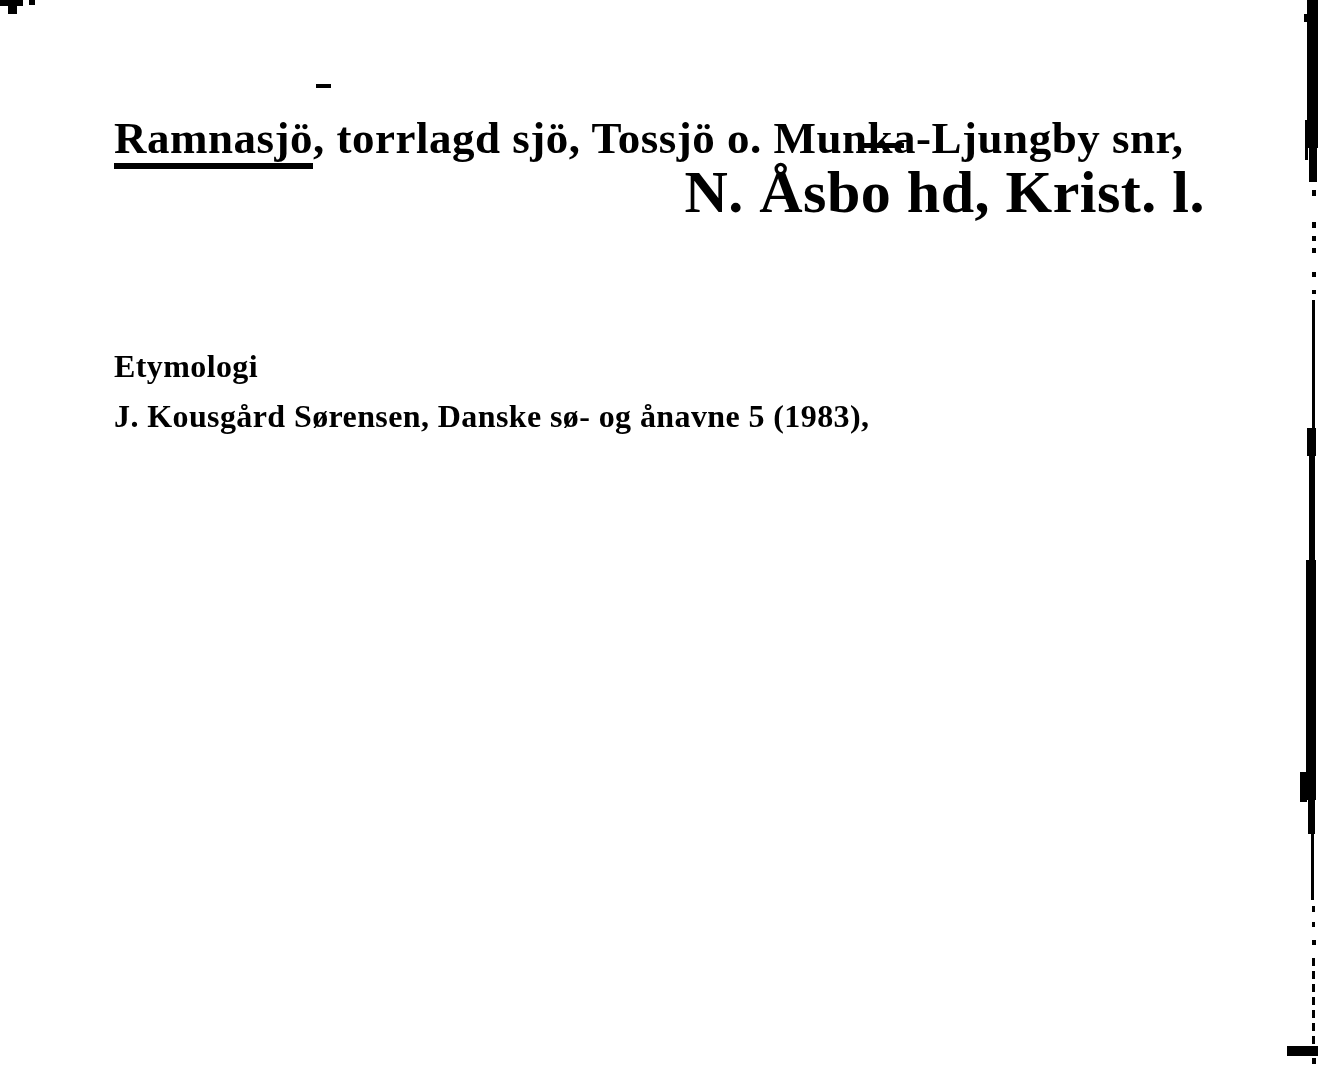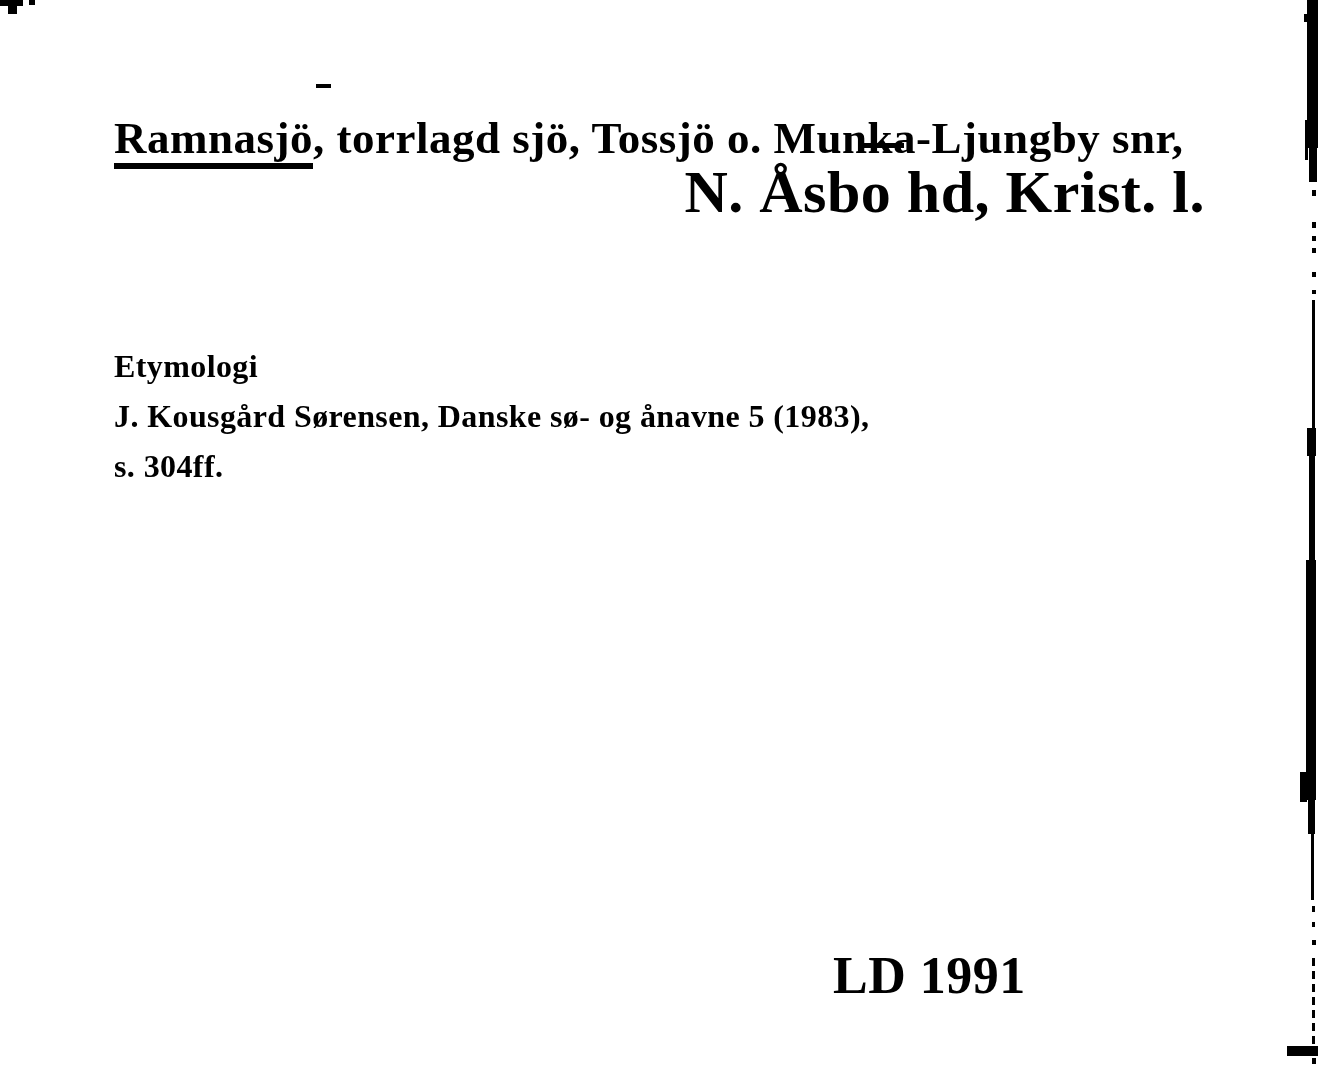--- a/index.html
+++ b/index.html
@@ -93,24 +93,22 @@
 
   <div class="artifact" style="left:316px; top:84px; width:15px; height:4px;"></div>
 
   <div class="txt title-line2">N. Åsbo hd, Krist. l.</div>
 
   <div class="artifact" style="left:858px; top:143px; width:46px; height:5px;"></div>
 
   <div class="etymology">
     <div>Etymologi</div>
     <div>J. Kousgård Sørensen, Danske sø- og ånavne 5 (1983),</div>
-    <div>s. 304ff.</div>
   </div>
 
-  <div class="txt signature">LD 1991</div>
 
   <svg class="edge-svg" viewBox="0 0 40 1068" preserveAspectRatio="none" xmlns="http://www.w3.org/2000/svg" aria-hidden="true">
 
     <rect x="24" y="0" width="11" height="148" fill="#000"></rect>
     <rect x="21" y="14" width="4" height="8" fill="#000"></rect>
     <rect x="22" y="120" width="3" height="40" fill="#000"></rect>
     <rect x="26" y="148" width="8" height="34" fill="#000"></rect>
 
     <rect x="29" y="190" width="4" height="6" fill="#000"></rect>
     <rect x="29" y="222" width="4" height="6" fill="#000"></rect>

